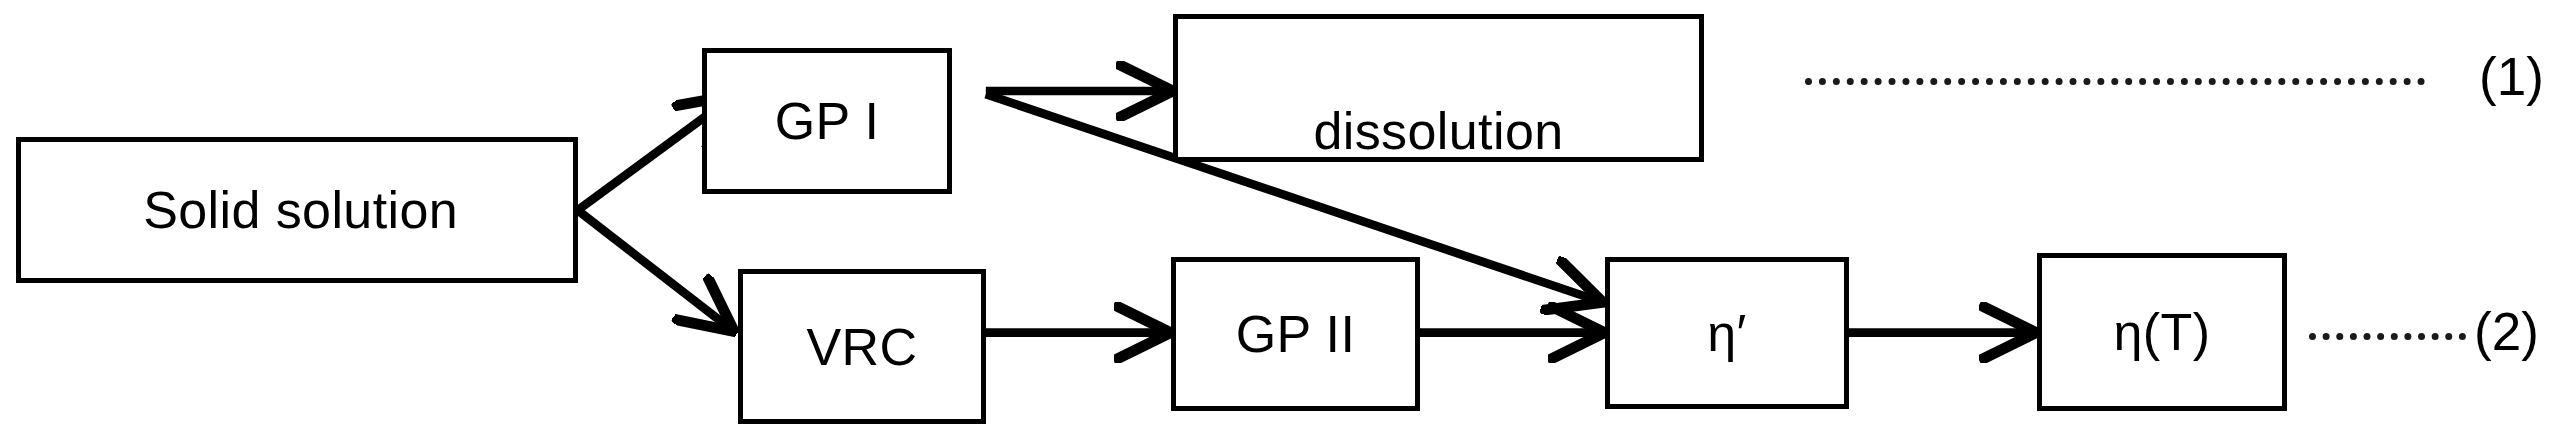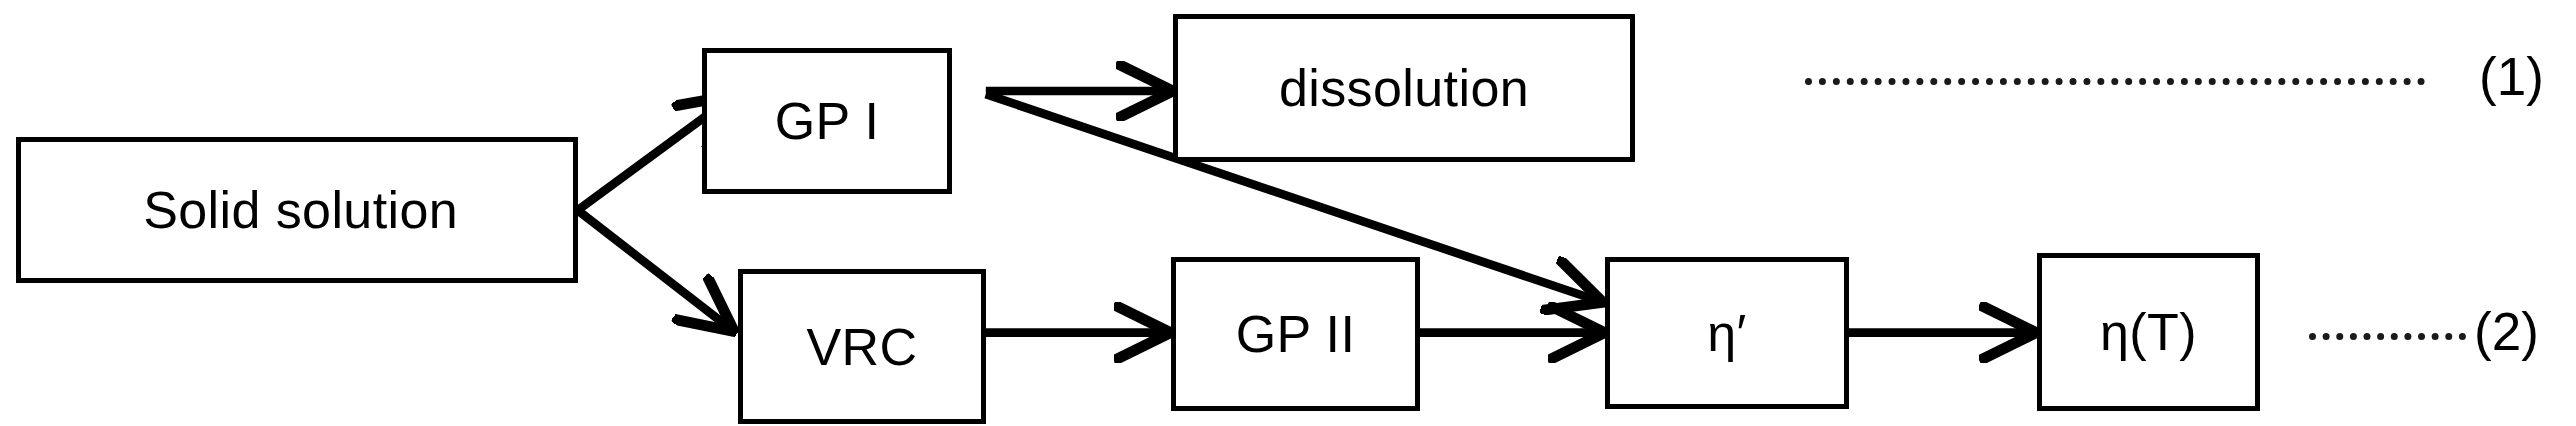--- a/index.html
+++ b/index.html
@@ -81,37 +81,37 @@
   </svg>
 
   <div class="node" style="left:15.7px; top:137px; width:562px; height:146px;padding-left:8px;">
     <span class="node-label">Solid solution</span>
   </div>
 
   <div class="node" style="left:702px; top:15.7px; width:250px; height:146px;margin-top:32px;">
     <span class="node-label">GP I</span>
   </div>
 
-  <div class="node" style="left:1173px; top:14px; width:462px; height:148px;">
+  <div class="node" style="left:1173px; top:14px; width:531px; height:148px;align-items:flex-end;">
     <span class="node-label">dissolution</span>
   </div>
 
   <div class="node" style="left:738px; top:269px; width:248px; height:155px;">
     <span class="node-label">VRC</span>
   </div>
 
   <div class="node" style="left:1171px; top:257px; width:249px; height:154px;">
     <span class="node-label">GP II</span>
   </div>
 
   <div class="node" style="left:1605px; top:257px; width:244px; height:152px;">
     <span class="node-label">η′</span>
   </div>
 
-  <div class="node" style="left:2037px; top:253px; width:223px; height:158px;">
+  <div class="node" style="left:2037px; top:253px; width:250px; height:158px;">
     <span class="node-label">η(Τ)</span>
   </div>
 
   <div class="dotline" style="left:1805px; top:78px; width:620px;"></div>
   <div class="eqlabel" style="left:2479px; top:50px;">(1)</div>
 
   <div class="dotline" style="left:2309px; top:333px; width:157px;"></div>
   <div class="eqlabel" style="left:2474px; top:305px;">(2)</div>
 
 </div>

